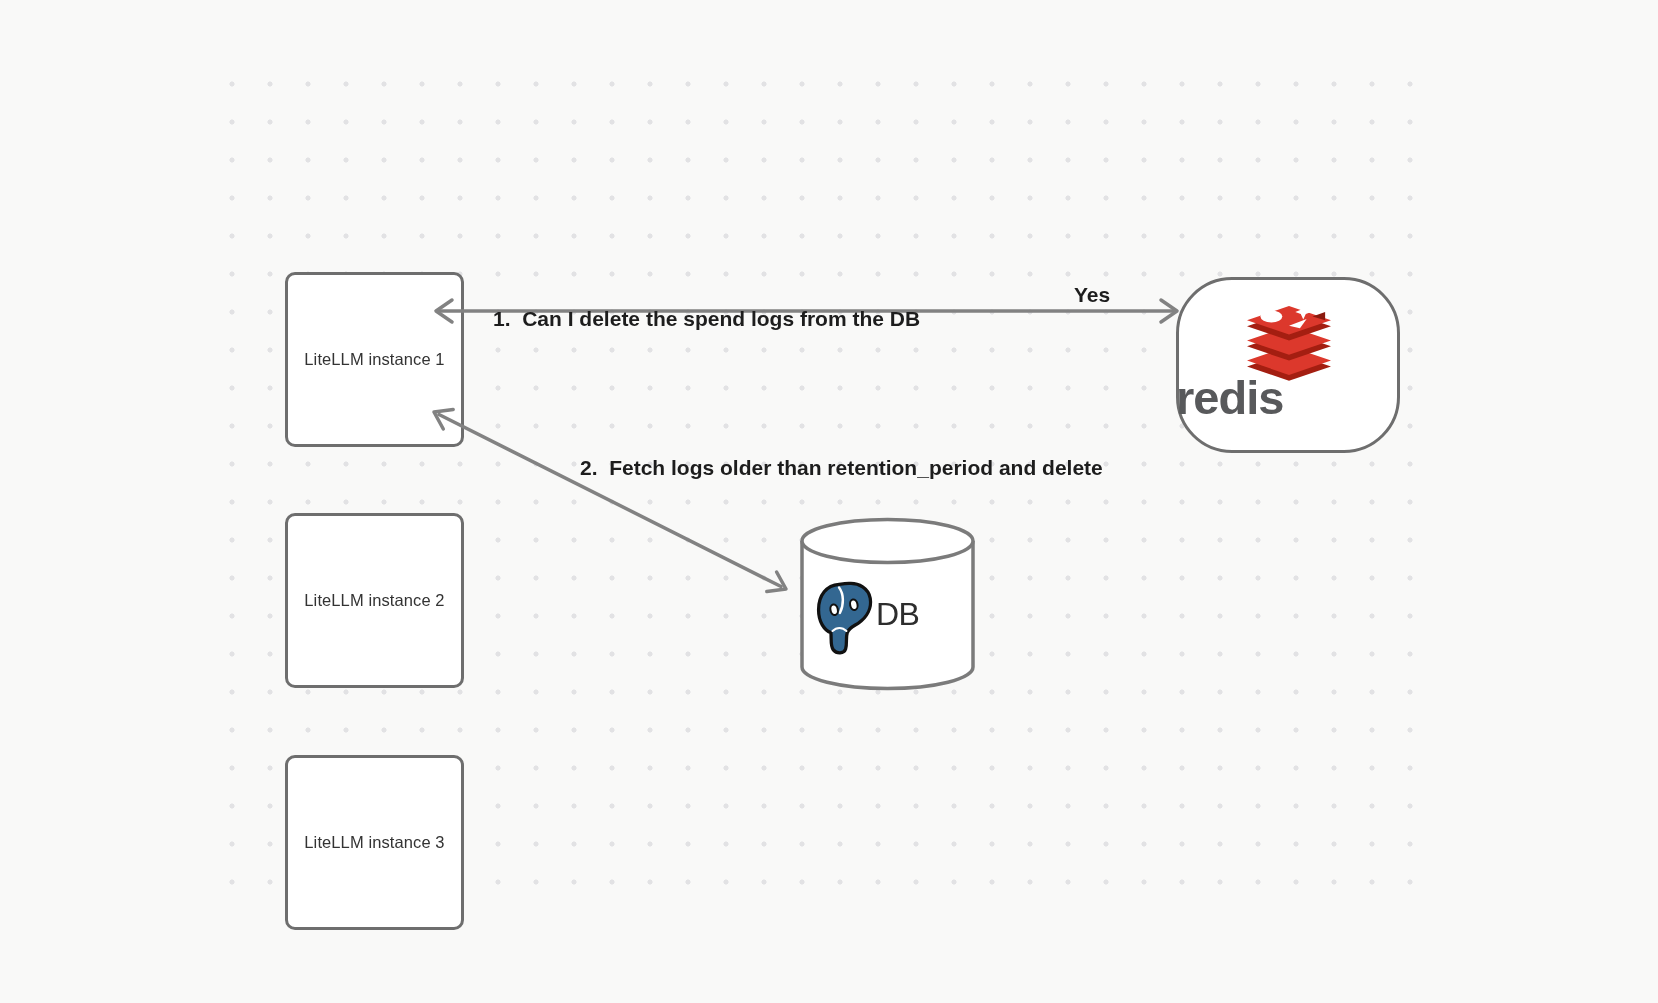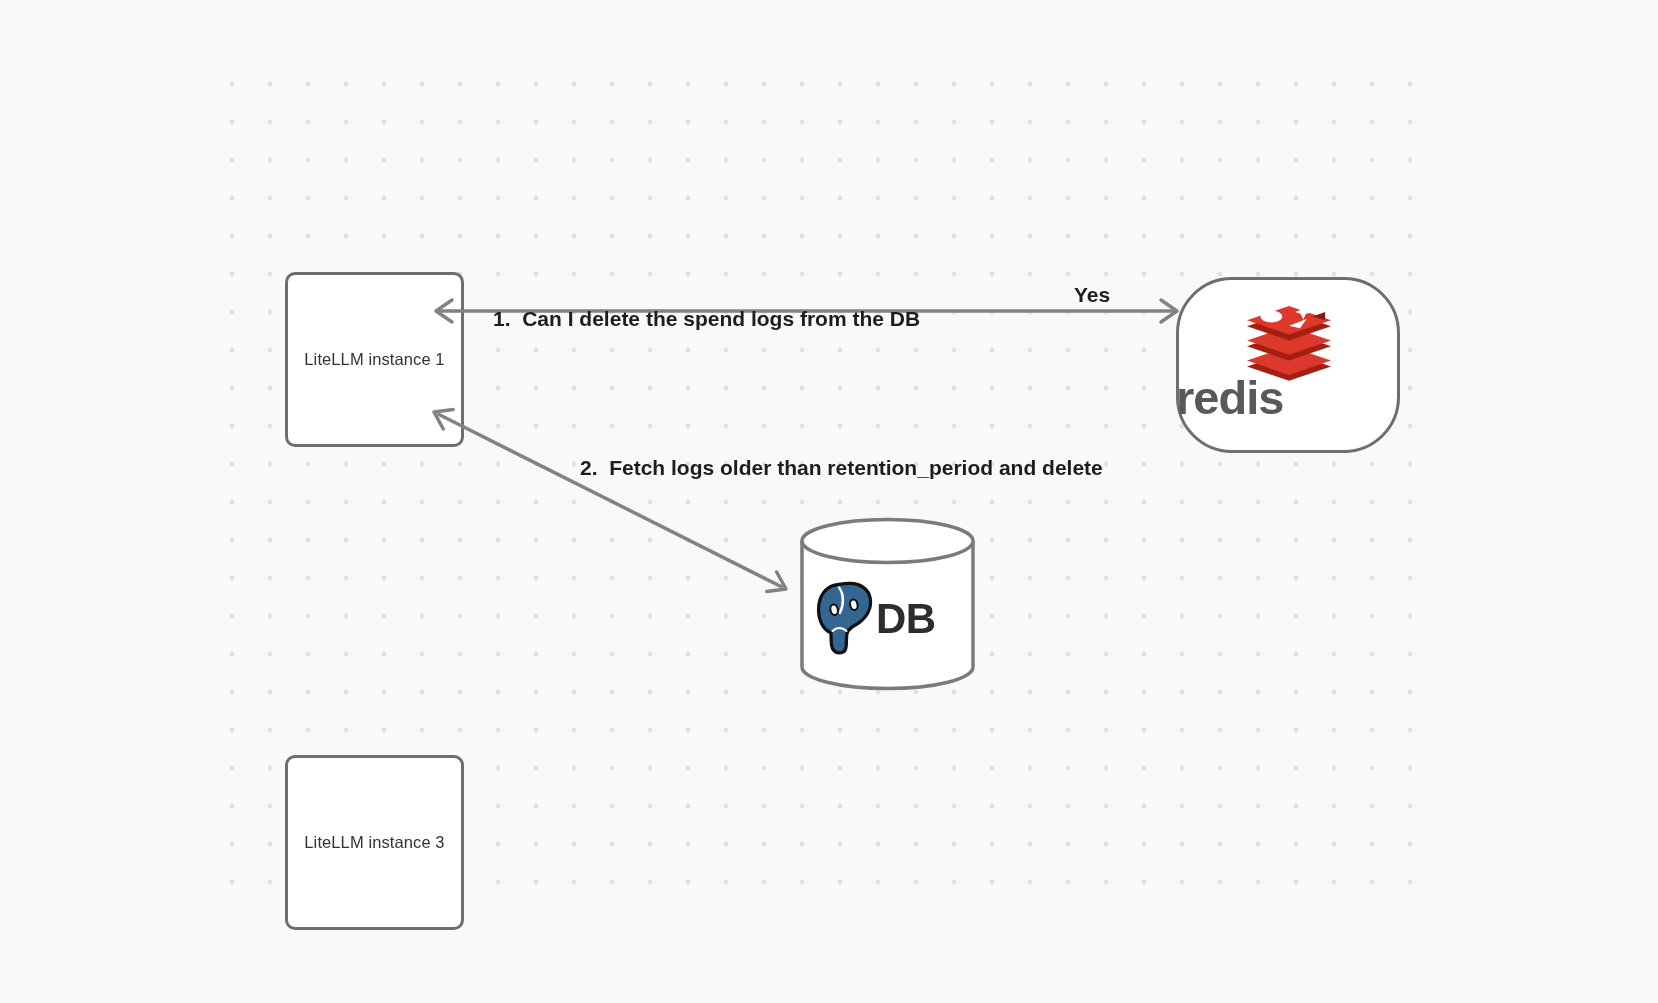--- a/index.html
+++ b/index.html
@@ -65,22 +65,22 @@
     font-size: 47px;
     font-weight: bold;
     letter-spacing: -1px;
     color: #58595b;
     line-height: 1;
   }
   #db-label {
     position: absolute;
     left: 876px;
     top: 598px;
-    font-size: 42px;
-    font-weight: bold;
+    font-size: 32px;
+    font-weight: normal;
     color: #2d2d2d;
     line-height: 1;
     letter-spacing: -0.5px;
   }
   .edge-label {
     position: absolute;
     font-size: 21px;
     font-weight: bold;
     color: #1d1d1d;
     white-space: pre;
@@ -111,20 +111,23 @@
 </style>
 </head>
 <body>
 
 <div id="canvas">
 
   <div id="dot-grid"></div>
 
   <div class="instance-box" id="box-1">
     <span class="box-label">LiteLLM instance 1</span>
+  </div>
+  <div class="instance-box" id="box-2">
+    <span class="box-label">LiteLLM instance 2</span>
   </div>
   <div class="instance-box" id="box-3">
     <span class="box-label">LiteLLM instance 3</span>
   </div>
 
   <div id="redis-node"></div>
 
   <svg id="shapes-overlay" width="1658" height="1003" viewBox="0 0 1658 1003">
 
     <g>

